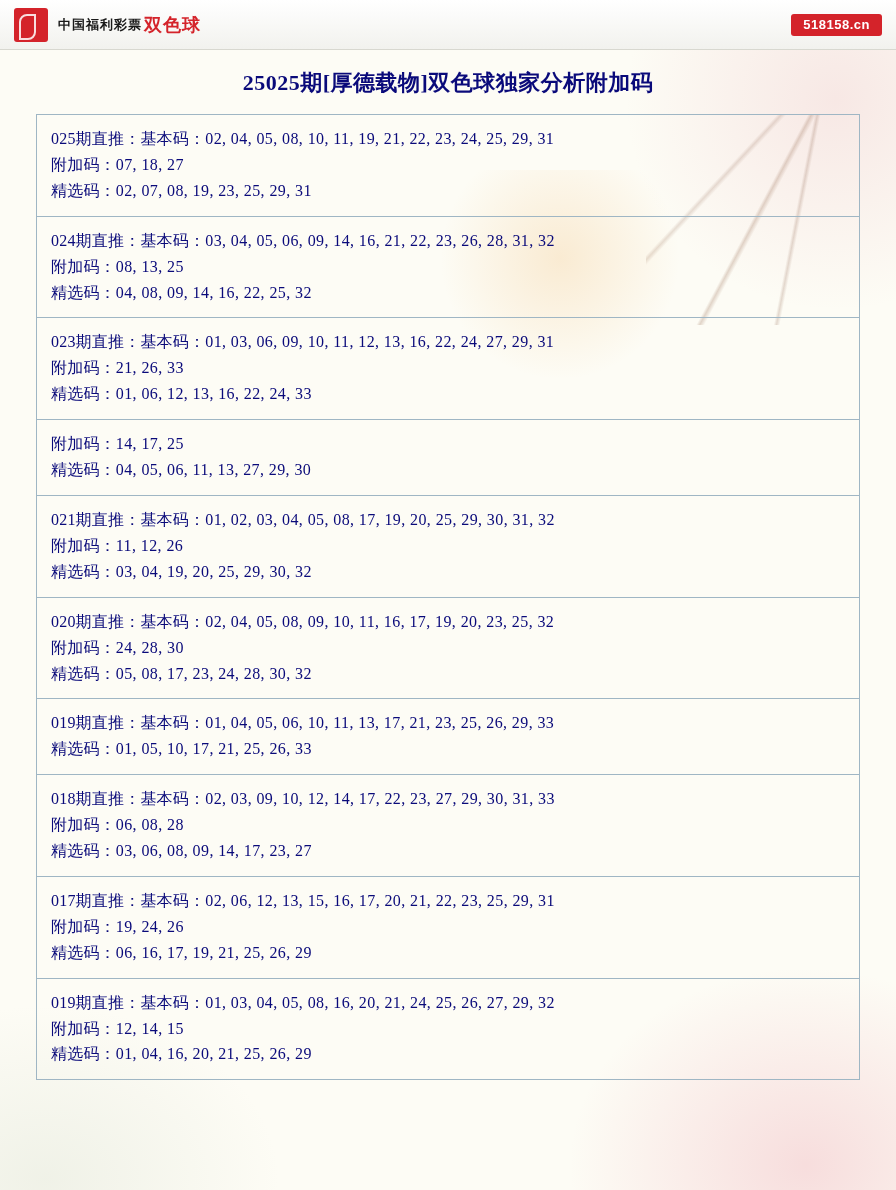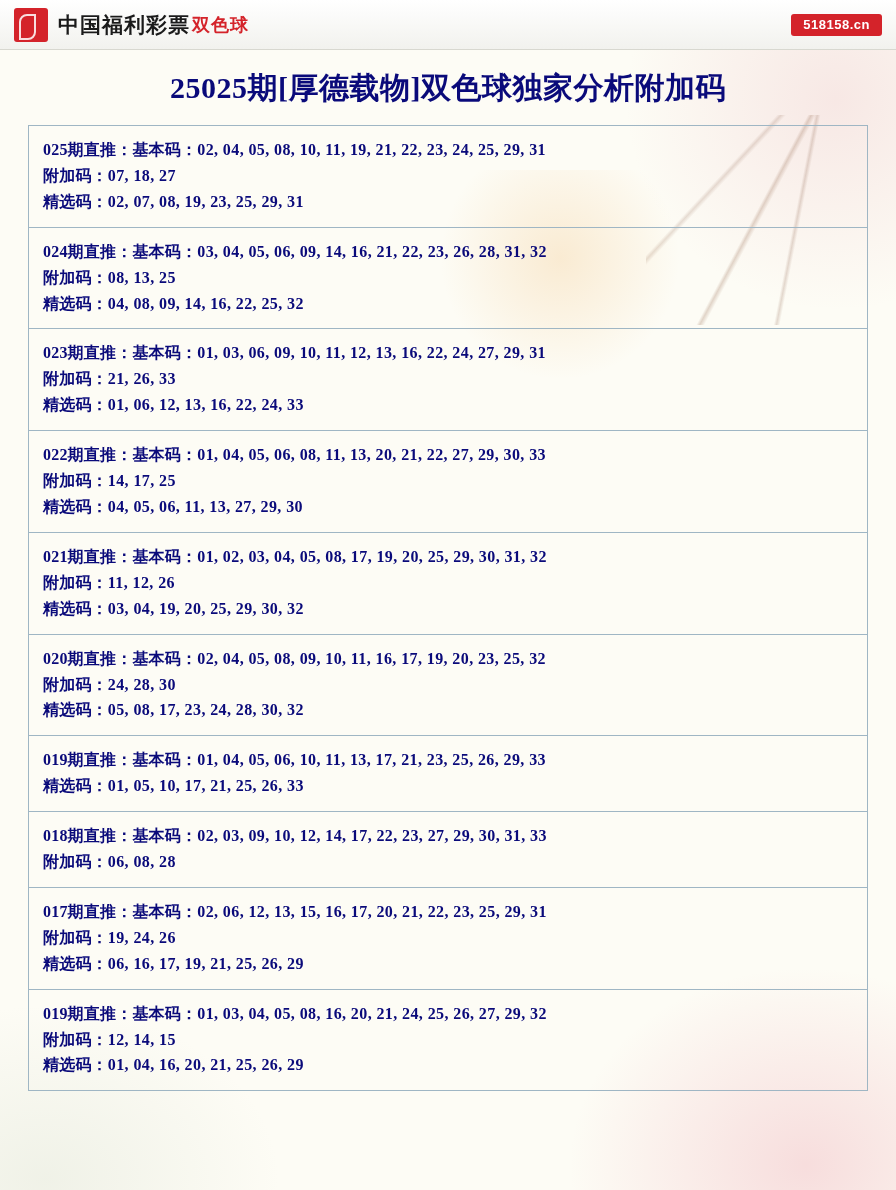--- a/index.html
+++ b/index.html
@@ -72,21 +72,21 @@
     content: "";
     position: absolute;
     left: 5px; top: 6px;
     width: 13px; height: 22px;
     border: 2px solid #fff;
     border-radius: 8px 0 8px 0;
     opacity: 0.85;
   }
   .brand-text {
     font-family: "Liberation Sans", sans-serif;
-    font-size: 21px;
+    font-size: 13px;
     font-weight: bold;
     color: #1a1a1a;
     letter-spacing: 1px;
   }
   .brand-sub {
     font-family: "Liberation Sans", sans-serif;
     font-size: 18px;
     font-weight: bold;
     color: #d4232a;
     letter-spacing: 1px;
@@ -101,35 +101,34 @@
     font-weight: bold;
     padding: 3px 12px 4px;
     border-radius: 3px;
     letter-spacing: 0.5px;
   }
 
   .page-title {
     position: relative;
     z-index: 3;
     text-align: center;
-    font-size: 30px;
+    font-size: 22px;
     color: #0a0a7a;
     margin: 18px 0 16px;
     font-family: "Liberation Serif", "DejaVu Serif", serif;
     letter-spacing: 0.5px;
   }
 
   .table-wrap {
     position: relative;
     z-index: 3;
-    margin: 0 28px;
+    margin: 0 36px;
     border: 1px solid #9fb6c4;
     border-bottom: none;
     box-sizing: border-box;
-    font-weight: bold;
   }
   .row {
     border-bottom: 1px solid #9fb6c4;
     padding: 11px 14px 12px;
     box-sizing: border-box;
   }
   .line {
     font-size: 16px;
     color: #0a0a7a;
     line-height: 1.62;
@@ -167,41 +166,41 @@
     <div class="line"><span class="lbl">024</span><span class="lbl">期直推：</span><span class="lbl">基本码：</span><span class="nums">03, 04, 05, 06, 09, 14, 16, 21, 22, 23, 26, 28, 31, 32</span></div>
     <div class="line"><span class="lbl">附加码：</span><span class="nums">08, 13, 25</span></div>
     <div class="line"><span class="lbl">精选码：</span><span class="nums">04, 08, 09, 14, 16, 22, 25, 32</span></div>
   </div>
   <div class="row">
     <div class="line"><span class="lbl">023</span><span class="lbl">期直推：</span><span class="lbl">基本码：</span><span class="nums">01, 03, 06, 09, 10, 11, 12, 13, 16, 22, 24, 27, 29, 31</span></div>
     <div class="line"><span class="lbl">附加码：</span><span class="nums">21, 26, 33</span></div>
     <div class="line"><span class="lbl">精选码：</span><span class="nums">01, 06, 12, 13, 16, 22, 24, 33</span></div>
   </div>
   <div class="row">
-    <div class="line"><span class="lbl">022</span><span class="lbl">期直推：</span><span class="lbl">基本码：</span><span class="nums">01, 04, 05, 06, 08, 11, 13, 20, 21, 22, 27, 29, 30, 33</span></div>
     <div class="line"><span class="lbl">附加码：</span><span class="nums">14, 17, 25</span></div>
     <div class="line"><span class="lbl">精选码：</span><span class="nums">04, 05, 06, 11, 13, 27, 29, 30</span></div>
   </div>
   <div class="row">
     <div class="line"><span class="lbl">021</span><span class="lbl">期直推：</span><span class="lbl">基本码：</span><span class="nums">01, 02, 03, 04, 05, 08, 17, 19, 20, 25, 29, 30, 31, 32</span></div>
     <div class="line"><span class="lbl">附加码：</span><span class="nums">11, 12, 26</span></div>
     <div class="line"><span class="lbl">精选码：</span><span class="nums">03, 04, 19, 20, 25, 29, 30, 32</span></div>
   </div>
   <div class="row">
     <div class="line"><span class="lbl">020</span><span class="lbl">期直推：</span><span class="lbl">基本码：</span><span class="nums">02, 04, 05, 08, 09, 10, 11, 16, 17, 19, 20, 23, 25, 32</span></div>
     <div class="line"><span class="lbl">附加码：</span><span class="nums">24, 28, 30</span></div>
     <div class="line"><span class="lbl">精选码：</span><span class="nums">05, 08, 17, 23, 24, 28, 30, 32</span></div>
   </div>
   <div class="row">
     <div class="line"><span class="lbl">019</span><span class="lbl">期直推：</span><span class="lbl">基本码：</span><span class="nums">01, 04, 05, 06, 10, 11, 13, 17, 21, 23, 25, 26, 29, 33</span></div>
     <div class="line"><span class="lbl">精选码：</span><span class="nums">01, 05, 10, 17, 21, 25, 26, 33</span></div>
   </div>
   <div class="row">
     <div class="line"><span class="lbl">018</span><span class="lbl">期直推：</span><span class="lbl">基本码：</span><span class="nums">02, 03, 09, 10, 12, 14, 17, 22, 23, 27, 29, 30, 31, 33</span></div>
     <div class="line"><span class="lbl">附加码：</span><span class="nums">06, 08, 28</span></div>
+    <div class="line"><span class="lbl">精选码：</span><span class="nums">03, 06, 08, 09, 14, 17, 23, 27</span></div>
   </div>
   <div class="row">
     <div class="line"><span class="lbl">017</span><span class="lbl">期直推：</span><span class="lbl">基本码：</span><span class="nums">02, 06, 12, 13, 15, 16, 17, 20, 21, 22, 23, 25, 29, 31</span></div>
     <div class="line"><span class="lbl">附加码：</span><span class="nums">19, 24, 26</span></div>
     <div class="line"><span class="lbl">精选码：</span><span class="nums">06, 16, 17, 19, 21, 25, 26, 29</span></div>
   </div>
   <div class="row">
     <div class="line"><span class="lbl">019</span><span class="lbl">期直推：</span><span class="lbl">基本码：</span><span class="nums">01, 03, 04, 05, 08, 16, 20, 21, 24, 25, 26, 27, 29, 32</span></div>
     <div class="line"><span class="lbl">附加码：</span><span class="nums">12, 14, 15</span></div>
     <div class="line"><span class="lbl">精选码：</span><span class="nums">01, 04, 16, 20, 21, 25, 26, 29</span></div>

